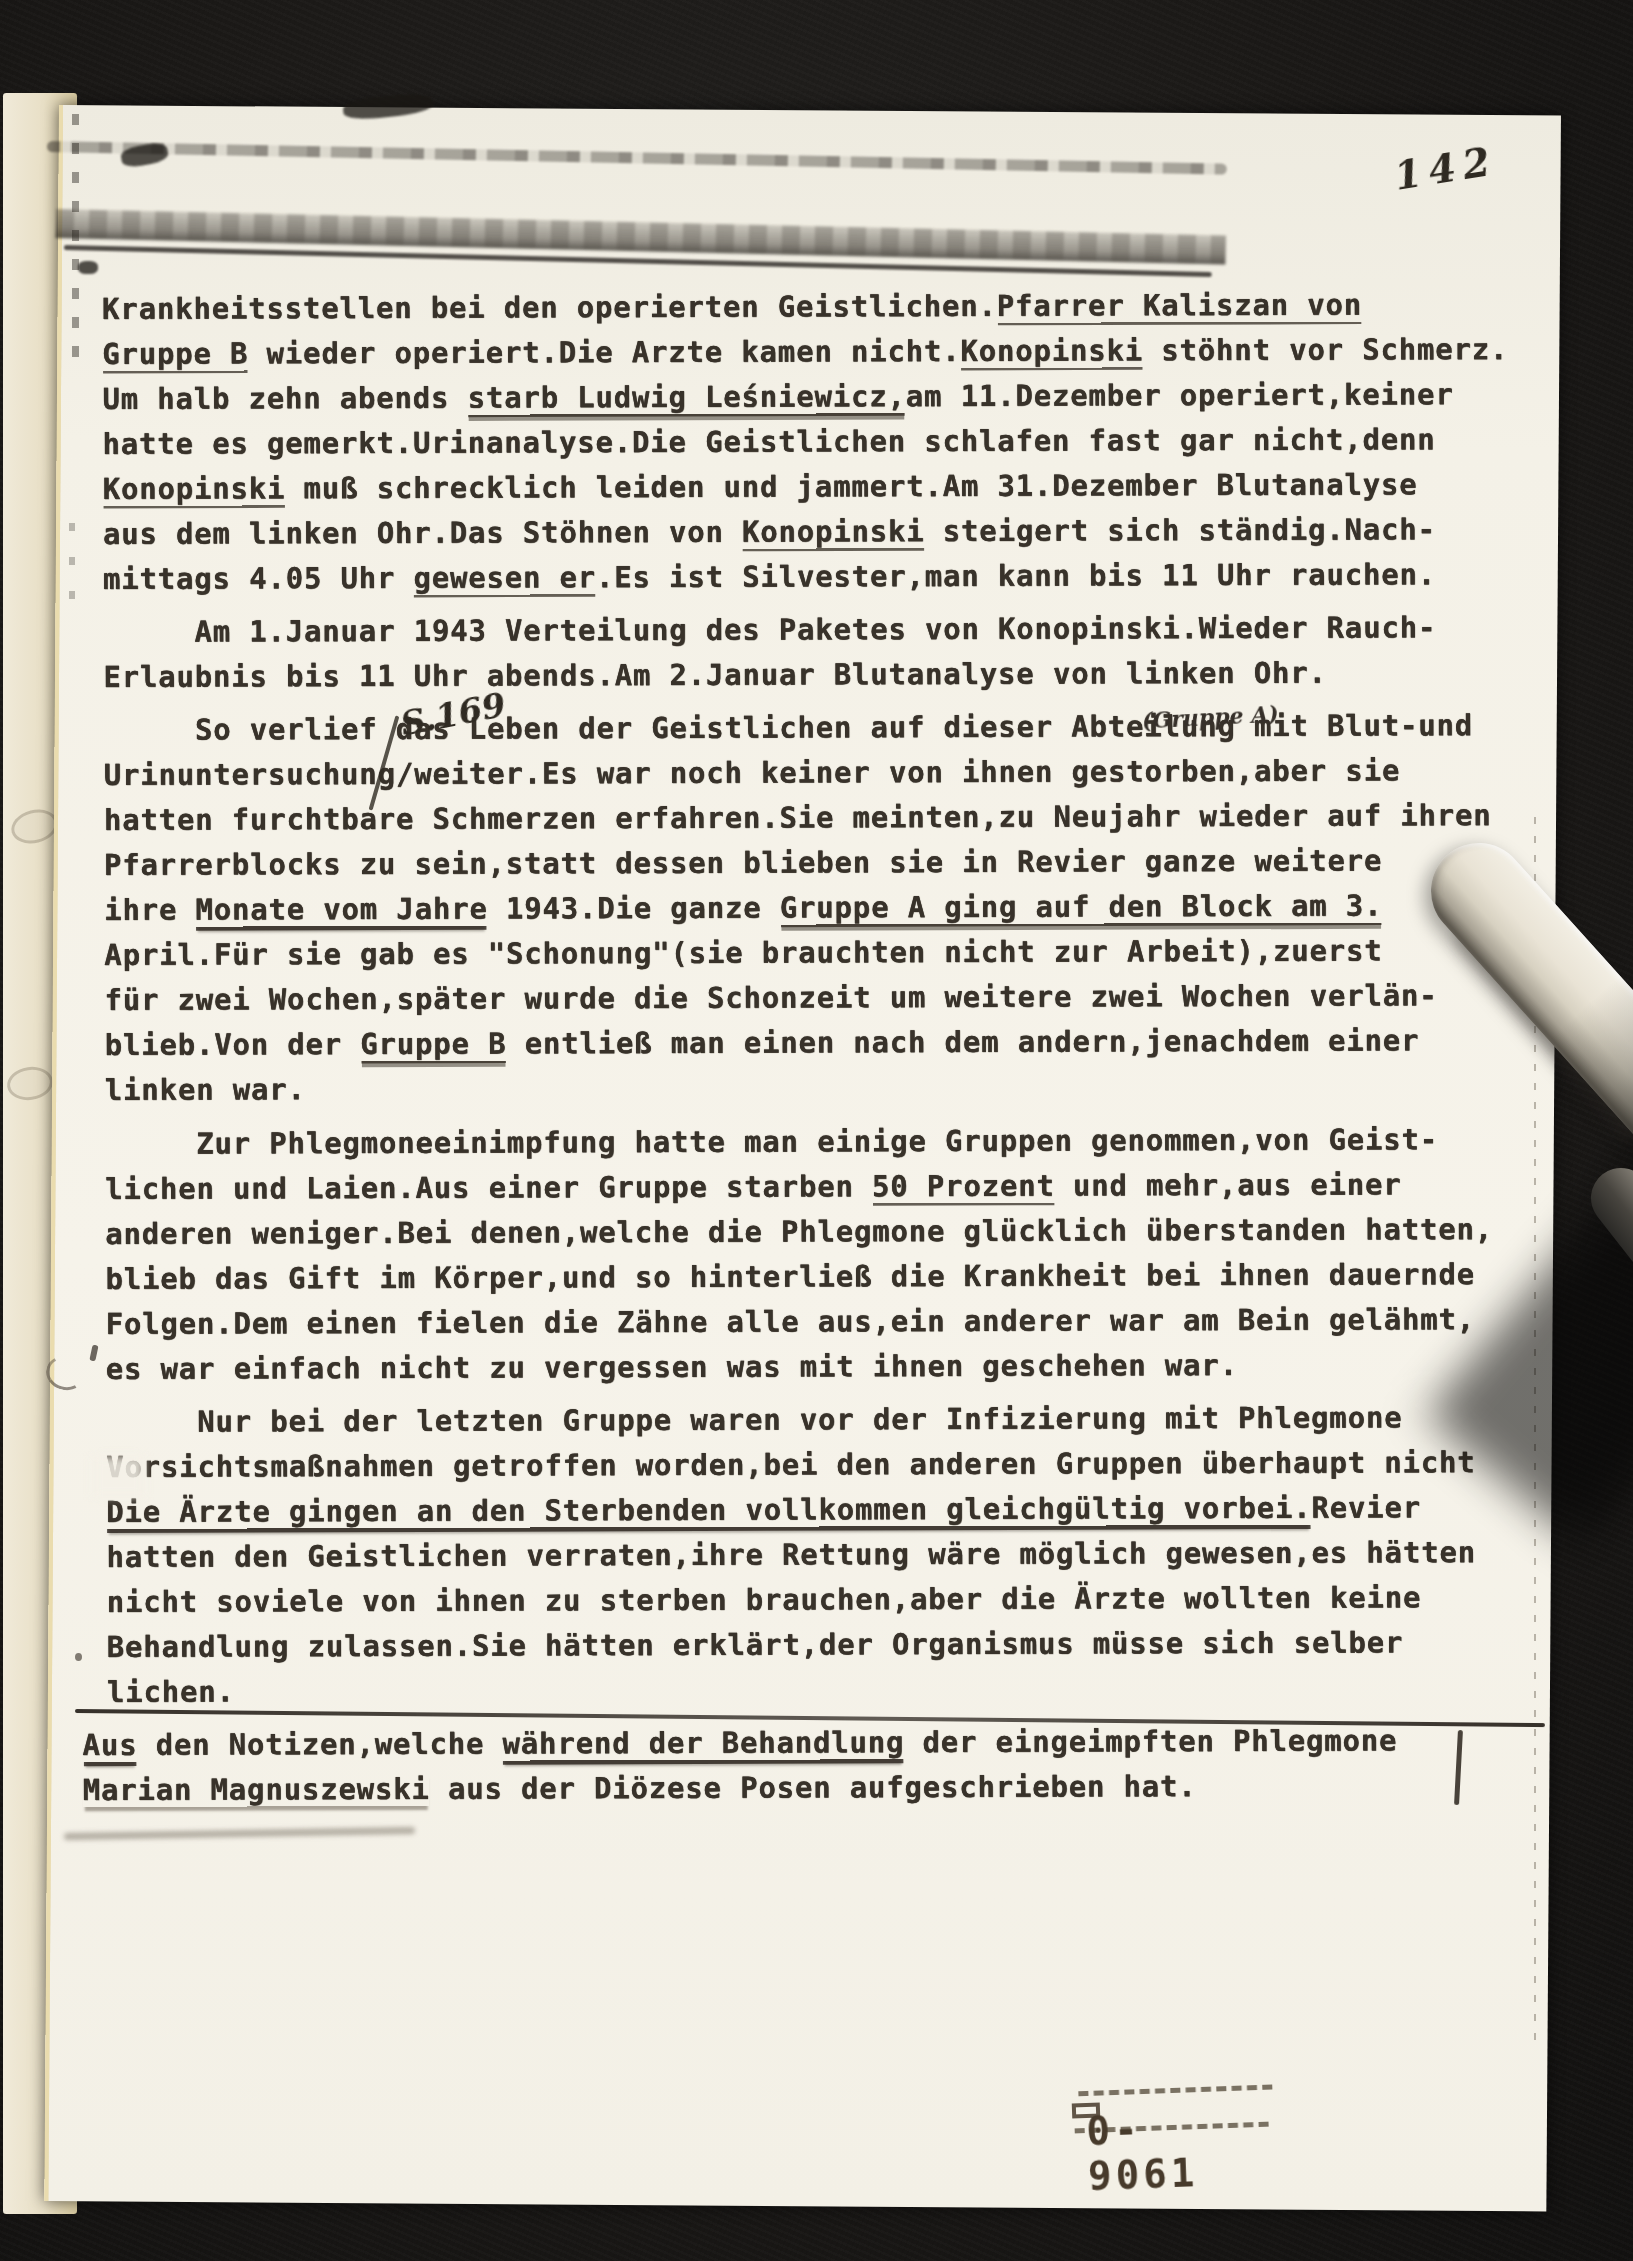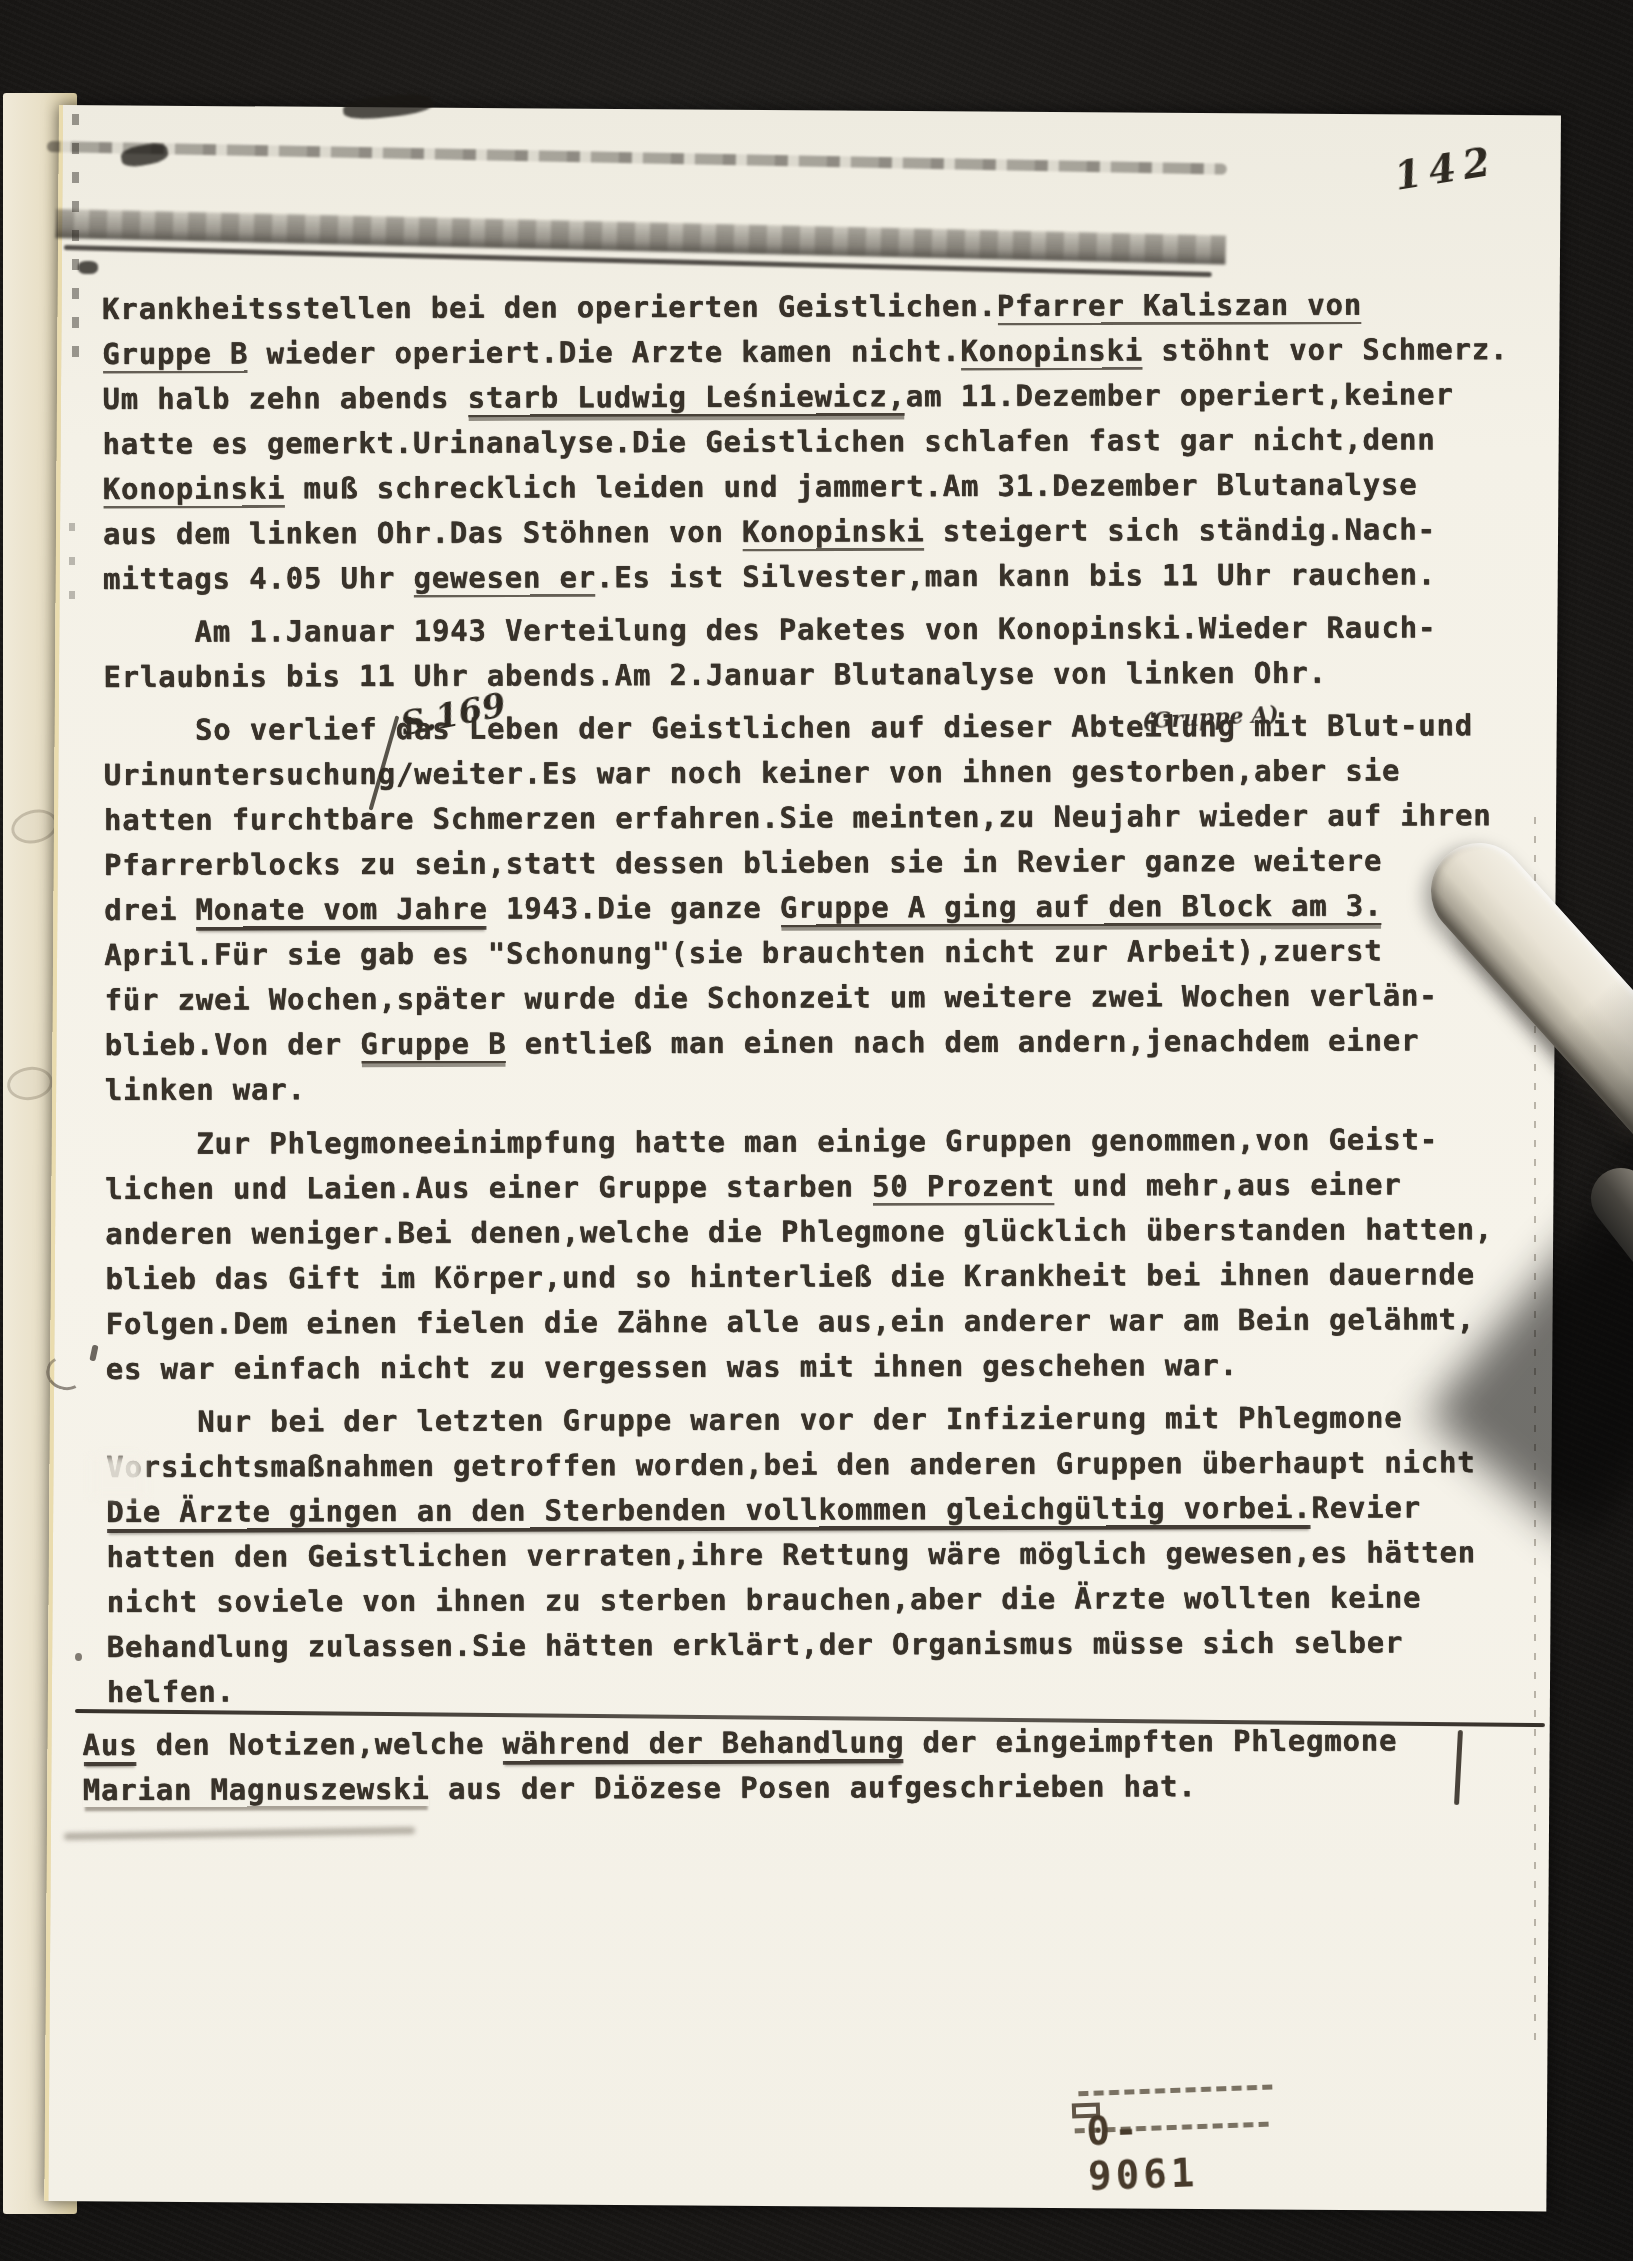--- a/index.html
+++ b/index.html
@@ -158,42 +158,42 @@
       </div>
       <div class="typed-para">
         <div class="typed-line"><span>     Am 1.Januar 1943 Verteilung des Paketes von Konopinski.Wieder Rauch-</span></div>
         <div class="typed-line"><span>Erlaubnis bis 11 Uhr abends.Am 2.Januar Blutanalyse von linken Ohr.</span></div>
       </div>
       <div class="typed-para">
         <div class="typed-line"><span>     So verlief das Leben der Geistlichen auf dieser Abteilung mit Blut-und</span></div>
         <div class="typed-line"><span>Urinuntersuchung/weiter.Es war noch keiner von ihnen gestorben,aber sie</span></div>
         <div class="typed-line"><span>hatten furchtbare Schmerzen erfahren.Sie meinten,zu Neujahr wieder auf ihren</span></div>
         <div class="typed-line"><span>Pfarrerblocks zu sein,statt dessen blieben sie in Revier ganze weitere</span></div>
-        <div class="typed-line"><span>drei </span><span class="u-pen">Monate vom Jahre</span><span> 1943.Die ganze </span><span class="u-typed2">Gruppe A ging auf den Block am 3.</span></div>
+        <div class="typed-line"><span>ihre </span><span class="u-pen">Monate vom Jahre</span><span> 1943.Die ganze </span><span class="u-typed2">Gruppe A ging auf den Block am 3.</span></div>
         <div class="typed-line"><span>April.Für sie gab es "Schonung"(sie brauchten nicht zur Arbeit),zuerst</span></div>
         <div class="typed-line"><span>für zwei Wochen,später wurde die Schonzeit um weitere zwei Wochen verlän-</span></div>
         <div class="typed-line"><span>blieb.Von der </span><span class="u-typed2">Gruppe B</span><span> entließ man einen nach dem andern,jenachdem einer</span></div>
         <div class="typed-line"><span>linken war.</span></div>
       </div>
       <div class="typed-para">
         <div class="typed-line"><span>     Zur Phlegmoneeinimpfung hatte man einige Gruppen genommen,von Geist-</span></div>
         <div class="typed-line"><span>lichen und Laien.Aus einer Gruppe starben </span><span class="u-typed">50 Prozent</span><span> und mehr,aus einer</span></div>
         <div class="typed-line"><span>anderen weniger.Bei denen,welche die Phlegmone glücklich überstanden hatten,</span></div>
         <div class="typed-line"><span>blieb das Gift im Körper,und so hinterließ die Krankheit bei ihnen dauernde</span></div>
         <div class="typed-line"><span>Folgen.Dem einen fielen die Zähne alle aus,ein anderer war am Bein gelähmt,</span></div>
         <div class="typed-line"><span>es war einfach nicht zu vergessen was mit ihnen geschehen war.</span></div>
       </div>
       <div class="typed-para">
         <div class="typed-line"><span>     Nur bei der letzten Gruppe waren vor der Infizierung mit Phlegmone</span></div>
         <div class="typed-line"><span>Vorsichtsmaßnahmen getroffen worden,bei den anderen Gruppen überhaupt nicht</span></div>
         <div class="typed-line"><span class="u-pen">Die Ärzte gingen an den Sterbenden vollkommen gleichgültig vorbei.</span><span>Revier</span></div>
         <div class="typed-line"><span>hatten den Geistlichen verraten,ihre Rettung wäre möglich gewesen,es hätten</span></div>
         <div class="typed-line"><span>nicht soviele von ihnen zu sterben brauchen,aber die Ärzte wollten keine</span></div>
         <div class="typed-line"><span>Behandlung zulassen.Sie hätten erklärt,der Organismus müsse sich selber</span></div>
-        <div class="typed-line"><span>helfen.</span></div>
+        <div class="typed-line"><span>lichen.</span></div>
       </div>
       <div class="typed-para">
         <div class="typed-line"><span class="u-pen">Aus</span><span> den Notizen,welche </span><span class="u-pen">während der Behandlung</span><span> der eingeimpften Phlegmone</span></div>
         <div class="typed-line"><span class="u-faint">Marian Magnuszewski</span><span> aus der Diözese Posen aufgeschrieben hat.</span></div>
       </div>
     </div>
 
   <div class="fade-patch"></div>
 
   <div class="hw hw-pagenum">142</div>

